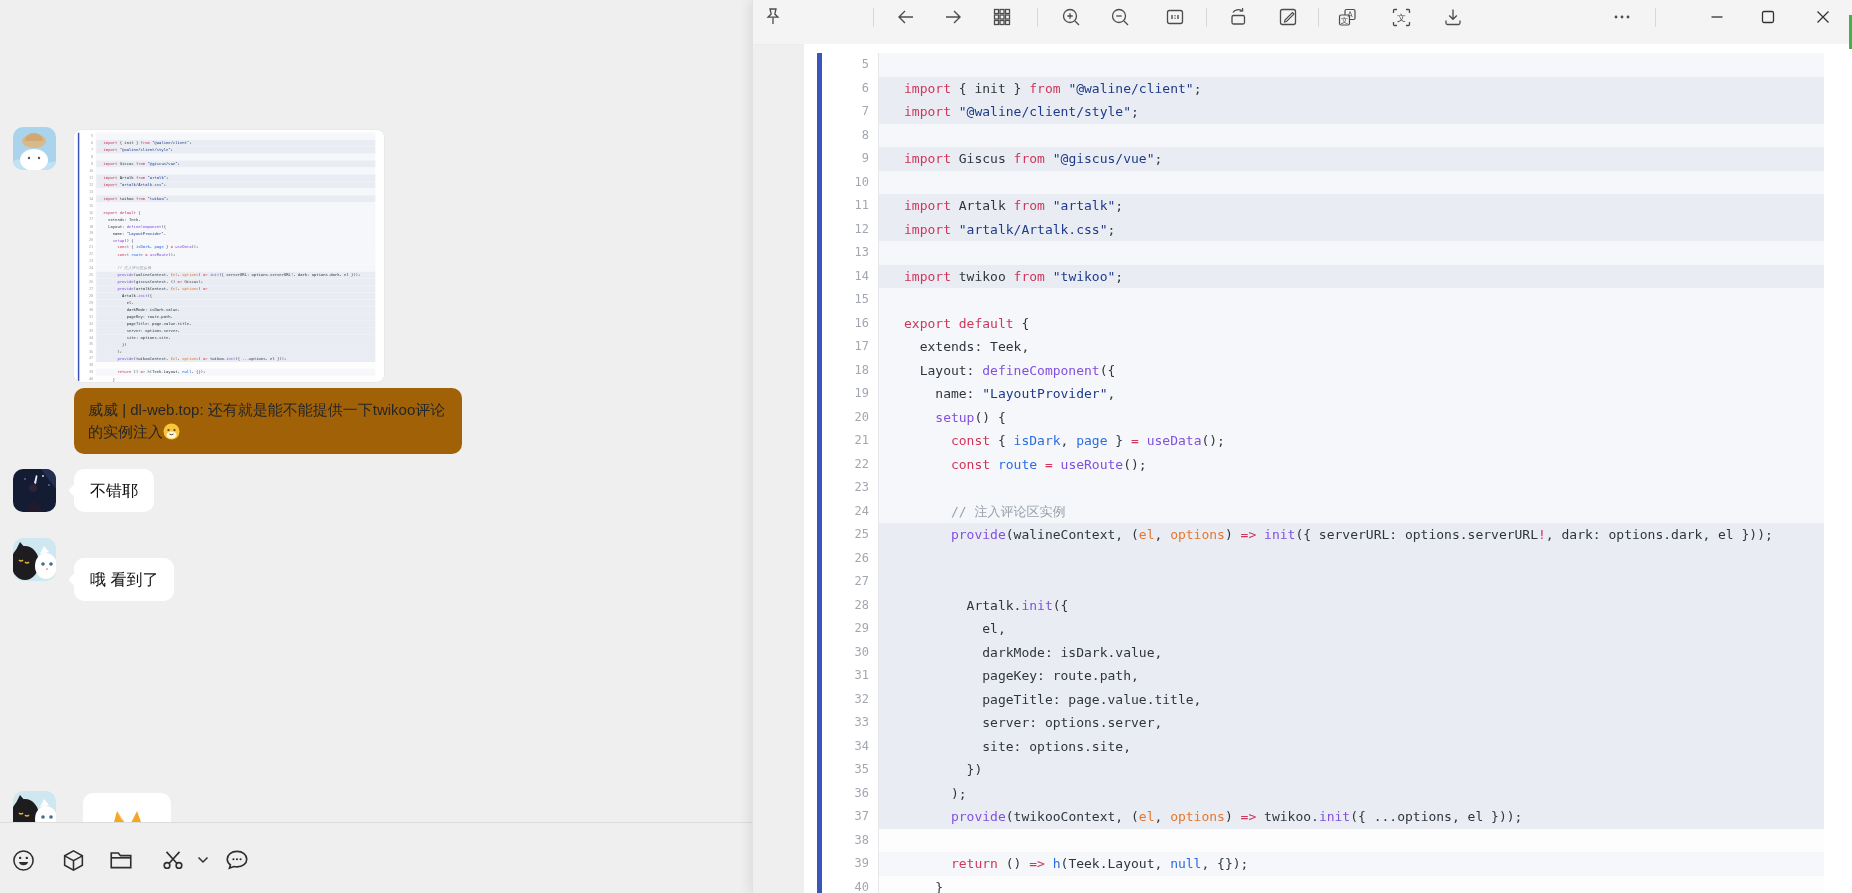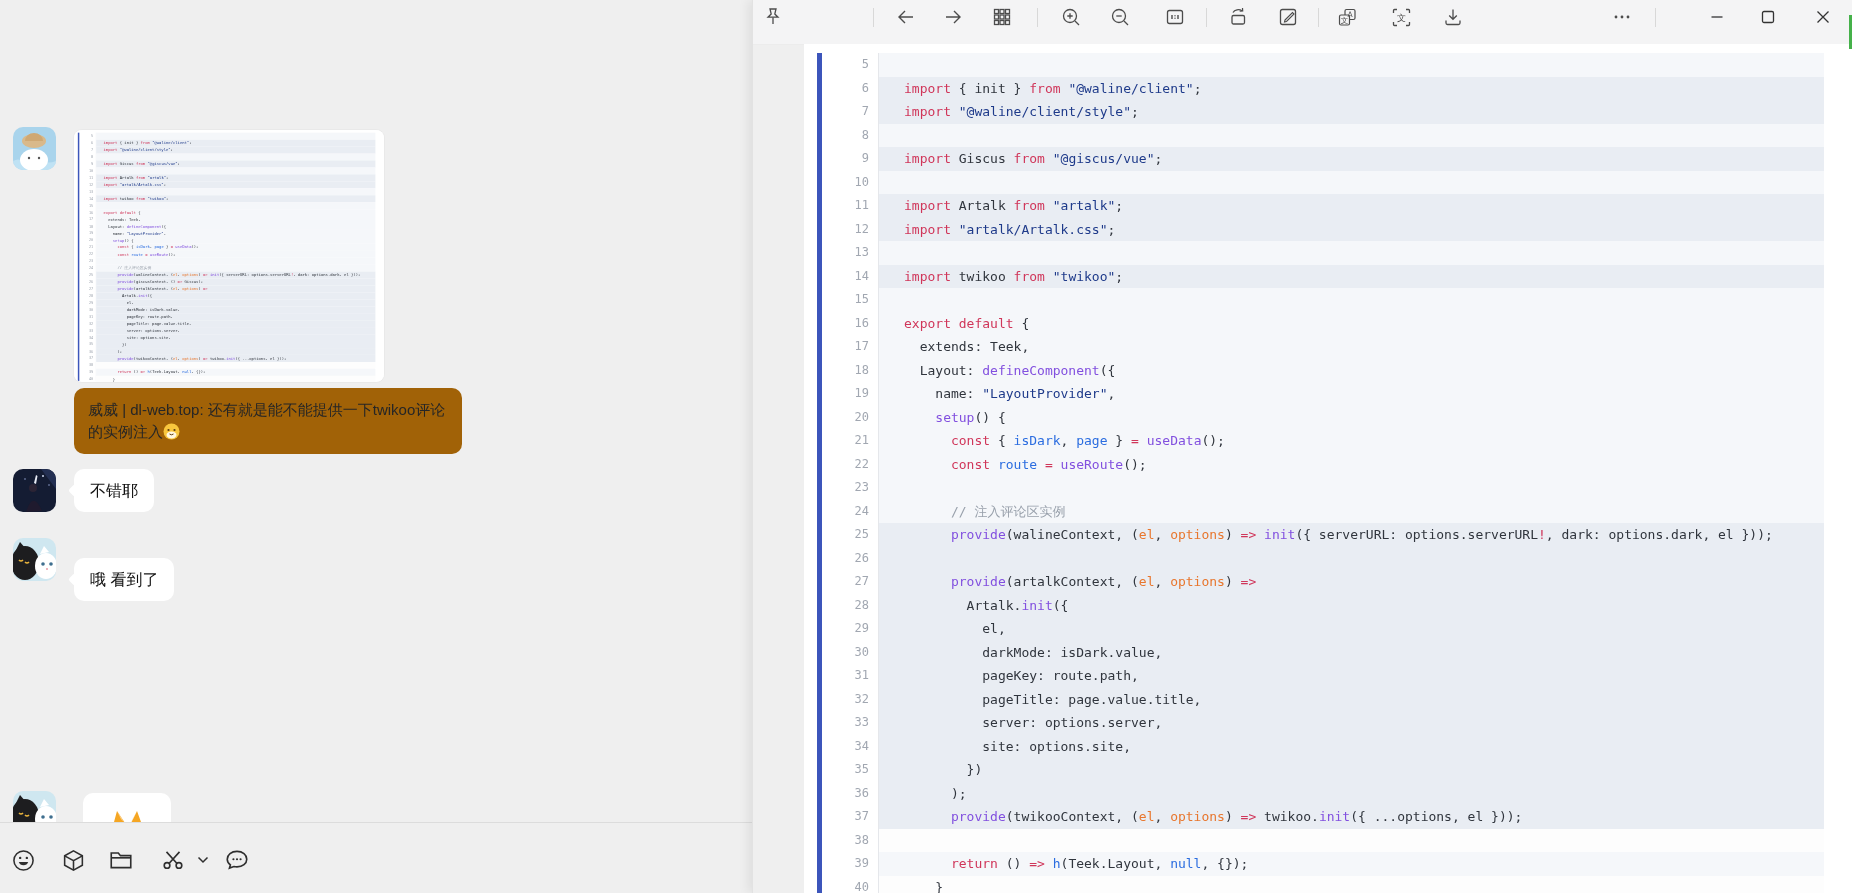--- a/index.html
+++ b/index.html
@@ -583,21 +583,20 @@
               <span class="ln">25</span>
               <span class="txt"><span class="tok-pl">      </span><span class="tok-fn">provide</span><span class="tok-pl">(walineContext, (</span><span class="tok-arg">el</span><span class="tok-pl">, </span><span class="tok-arg">options</span><span class="tok-pl">) </span><span class="tok-kw">=&gt;</span><span class="tok-pl"> </span><span class="tok-fn">init</span><span class="tok-pl">({ serverURL: options.serverURL</span><span class="tok-kw">!</span><span class="tok-pl">, dark: options.dark, el }));</span></span>
             </div>
             <div class="code-row bg-hl">
               <div class="rowbg"></div>
               <span class="ln">26</span>
             </div>
             <div class="code-row bg-hl">
               <div class="rowbg"></div>
               <span class="ln">27</span>
-              <span class="txt"><span class="tok-pl">      </span><span class="tok-fn">provide</span><span class="tok-pl">(artalkContext, (</span><span class="tok-arg">el</span><span class="tok-pl">, </span><span class="tok-arg">options</span><span class="tok-pl">) </span><span class="tok-kw">=&gt;</span></span>
             </div>
             <div class="code-row bg-hl">
               <div class="rowbg"></div>
               <span class="ln">28</span>
               <span class="txt"><span class="tok-pl">        Artalk.</span><span class="tok-fn">init</span><span class="tok-pl">({</span></span>
             </div>
             <div class="code-row bg-hl">
               <div class="rowbg"></div>
               <span class="ln">29</span>
               <span class="txt"><span class="tok-pl">          el,</span></span>

